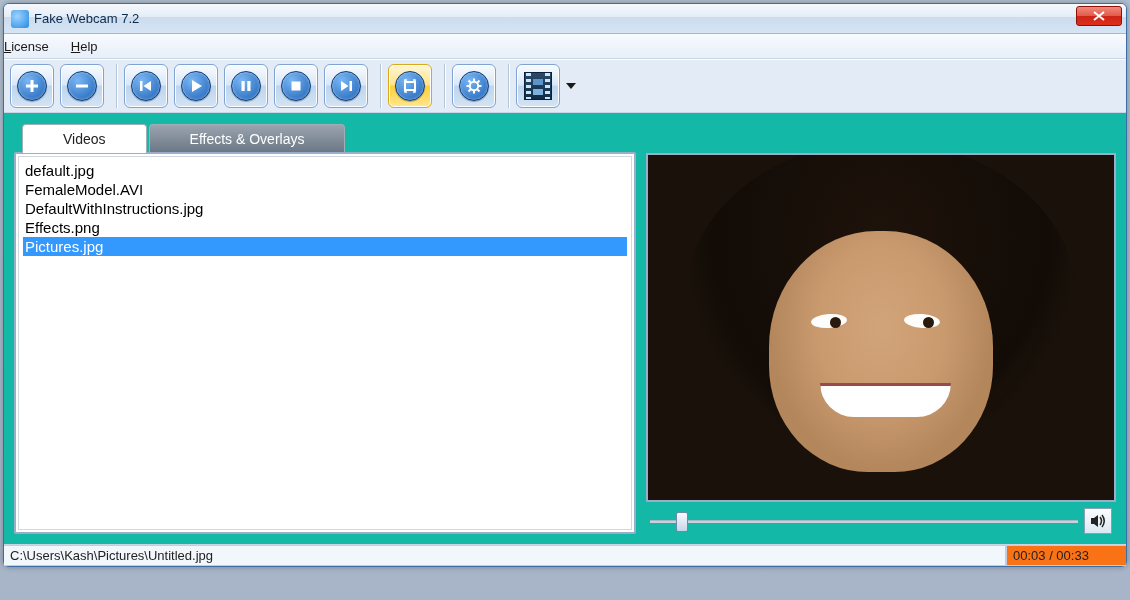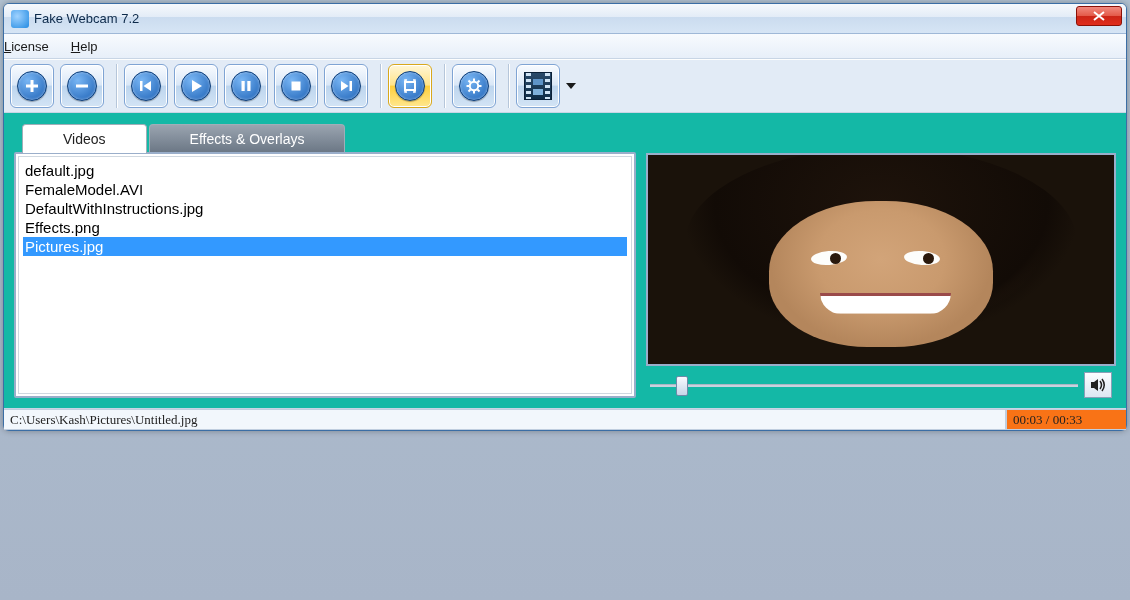--- a/index.html
+++ b/index.html
@@ -7,21 +7,21 @@
     font-family: "Segoe UI", Tahoma, sans-serif;
     font-size: 13px;
     background: linear-gradient(to bottom, #b0c0d0 0%, #a8b5c8 100%);
     width: 1130px;
     height: 600px;
     overflow: hidden;
   }
   .window {
     position: absolute;
     left: 3px; top: 3px;
-    width: 1124px; height: 428px;
+    width: 1124px; height: 564px;
     background: #eef2f8;
     border: 1px solid #3b6ea5;
     border-radius: 6px;
     box-shadow: 0 0 6px rgba(0,0,0,0.3);
     display: flex;
     flex-direction: column;
   }
   
   .titlebar {
     height: 30px;
@@ -291,21 +291,20 @@
   }
   
   .statusbar {
     height: 22px;
     border-top: 1px solid #c8d5e5;
     display: flex;
     align-items: stretch;
     font-size: 13px;
     color: #222;
     background: #eaf1fa;
-    font-family: Liberation Serif, serif;
   }
   .status-left {
     flex: 1;
     border: 1px solid #c0cedf;
     border-left: none;
     padding: 2px 6px;
     background: #f2f7fc;
   }
   .status-right {
     width: 120px;

